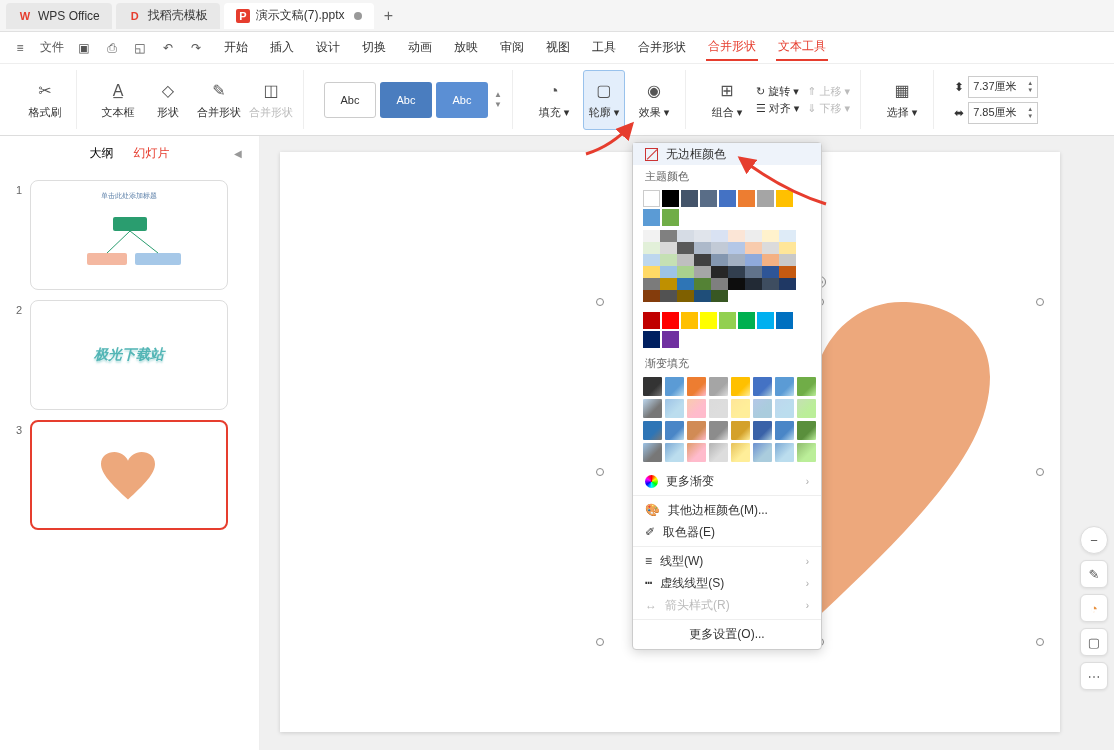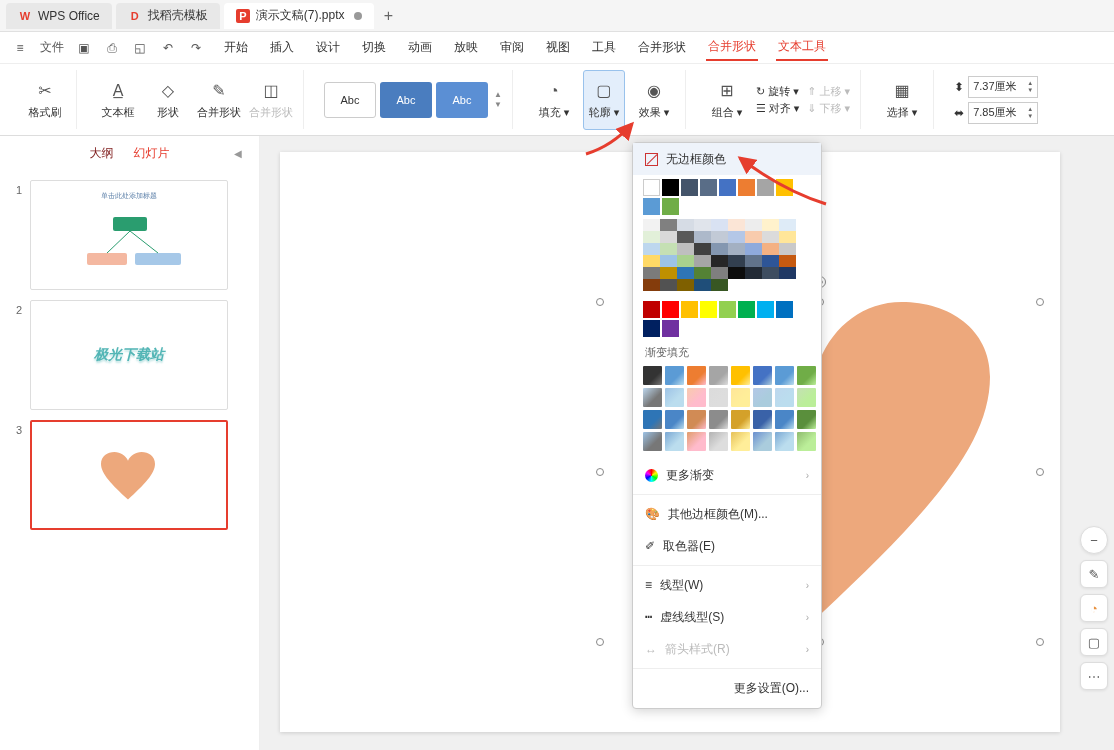--- a/index.html
+++ b/index.html
@@ -36,42 +36,42 @@
 .diminput { width:70px; height:22px; border:1px solid #ccc; font-size:11px; padding:0 4px; display:flex; align-items:center; justify-content:space-between; }
 .spinner { display:flex; flex-direction:column; font-size:6px; line-height:7px; color:#666; }
 .smallstack { display:flex; flex-direction:column; gap:2px; font-size:11px; color:#333; }
 .smallstack > div { display:flex; align-items:center; gap:3px; cursor:pointer; }
 .dis { color:#bbb; }
 
 
 .mainrow { display:flex; height:calc(750px - 32px - 32px - 72px); }
 .sidepanel { width:260px; border-right:1px solid #eee; display:flex; flex-direction:column; }
 .sidetabs { display:flex; align-items:center; justify-content:center; gap:20px; height:34px; font-size:12px; }
-.sidetabs .st { color:#7f1d1d; cursor:pointer; }
+.sidetabs .st { color:#000000; cursor:pointer; }
 .sidetabs .st.active { color:#e63d2e; }
 .sidetabs .collapse { position:absolute; left:234px; color:#999; font-size:10px; cursor:pointer; }
 .thumblist { flex:1; overflow:auto; padding:10px 8px; }
 .thumbrow { display:flex; gap:8px; margin-bottom:10px; }
 .tn { font-size:11px; color:#666; width:14px; text-align:right; padding-top:4px; }
-.thumb { width:198px; height:110px; background:#fff; border:1px solid #ddd; border-radius:2px; cursor:pointer; position:relative; overflow:hidden; }
+.thumb { width:198px; height:110px; background:#fff; border:1px solid #ddd; border-radius:8px; cursor:pointer; position:relative; overflow:hidden; }
 .thumb.sel { border:2px solid #e63d2e; }
 
 .canvaswrap { flex:1; background:#f0f0f0; position:relative; overflow:hidden; }
 .slide { position:absolute; left:20px; top:16px; width:780px; height:580px; background:#fff; box-shadow:0 1px 4px rgba(0,0,0,.15); }
 .heartsel { position:absolute; left:320px; top:150px; width:440px; height:340px; }
 .handle { position:absolute; width:8px; height:8px; border:1px solid #888; background:#fff; border-radius:50%; }
 .h1{left:-4px;top:-4px}.h2{right:-4px;top:-4px}.h3{left:-4px;bottom:-4px}.h4{right:-4px;bottom:-4px}
 .h5{left:50%;top:-4px;margin-left:-4px}.h6{left:50%;bottom:-4px;margin-left:-4px}
 .h7{left:-4px;top:50%;margin-top:-4px}.h8{right:-4px;top:50%;margin-top:-4px}
 .rot{left:50%;top:-26px;margin-left:-6px;width:12px;height:12px;background:#fff;border:1px solid #888;border-radius:50%;display:flex;align-items:center;justify-content:center;font-size:8px;color:#666}
 svg.heart { width:100%; height:100%; }
 
 
 .dropdown { position:absolute; left:632px; top:142px; width:190px; background:#fff; border:1px solid #ccc; border-radius:4px; box-shadow:0 2px 12px rgba(0,0,0,.18); z-index:100; padding-bottom:4px; }
-.ddrow { display:flex; align-items:center; height:32px; padding:8px 12px; gap:8px; cursor:pointer; font-size:12px; }
+.ddrow { display:flex; align-items:center; height:22px; padding:8px 12px; gap:8px; cursor:pointer; font-size:12px; }
 .ddrow:hover, .ddrow.hl { background:#eef3fa; }
 .ddsec { padding:4px 12px 2px; font-size:11px; color:#666; }
 .palette { display:flex; flex-wrap:wrap; gap:2px; padding:4px 10px; }
 .sw { width:15px; height:15px; cursor:pointer; }
 .sw.big { width:17px; height:17px; }
 .palette.tight { gap:0; padding:0 10px 6px; }
 .palette.tight .sw { width:17px; height:12px; margin:0; }
 .ddhr { height:1px; background:#eee; margin:3px 0; }
 .chev { margin-left:auto; color:#aaa; font-size:10px; }
 .nobox { width:13px; height:13px; border:1px solid #c33; position:relative; }
@@ -294,20 +294,21 @@
       <div class="fbtn sq">⋯</div>
     </div>
   </div>
 </div>
 
 <div class="dropdown">
   <div class="ddrow hl">
       <span class="nobox"></span>
       <span>无边框颜色</span>
     </div>
+  <div class="ddsec">主题颜色</div>
   <div class="palette" id="theme-row1">
       <div class="sw big" style="background: rgb(255, 255, 255); border: 1px solid rgb(204, 204, 204);"></div>
       <div class="sw big" style="background: rgb(0, 0, 0);"></div>
       <div class="sw big" style="background: rgb(68, 84, 106);"></div>
       <div class="sw big" style="background: rgb(89, 109, 135);"></div>
       <div class="sw big" style="background: rgb(68, 114, 196);"></div>
       <div class="sw big" style="background: rgb(237, 125, 49);"></div>
       <div class="sw big" style="background: rgb(165, 165, 165);"></div>
       <div class="sw big" style="background: rgb(255, 192, 0);"></div>
       <div class="sw big" style="background: rgb(91, 155, 213);"></div>
@@ -436,21 +437,21 @@
       <span>┅</span>
       <span>虚线线型(S)</span>
       <span class="chev">›</span>
     </div>
   <div class="ddrow dis">
       <span>↔</span>
       <span>箭头样式(R)</span>
       <span class="chev">›</span>
     </div>
   <div class="ddhr"></div>
-  <div class="ddrow" style="justify-content:flex-end">
+  <div class="ddrow" style="justify-content:center">
       <span>更多设置(O)...</span>
     </div>
 </div>
 
 <div class="arrow" style="left:582px;top:118px">
   <svg width="60" height="40">
       <defs>
         <marker id="ah1" markerWidth="6" markerHeight="6" refX="5" refY="3" orient="auto">
           <path d="M0,0 L6,3 L0,6 Z" fill="#e63d2e"></path>
         </marker>

